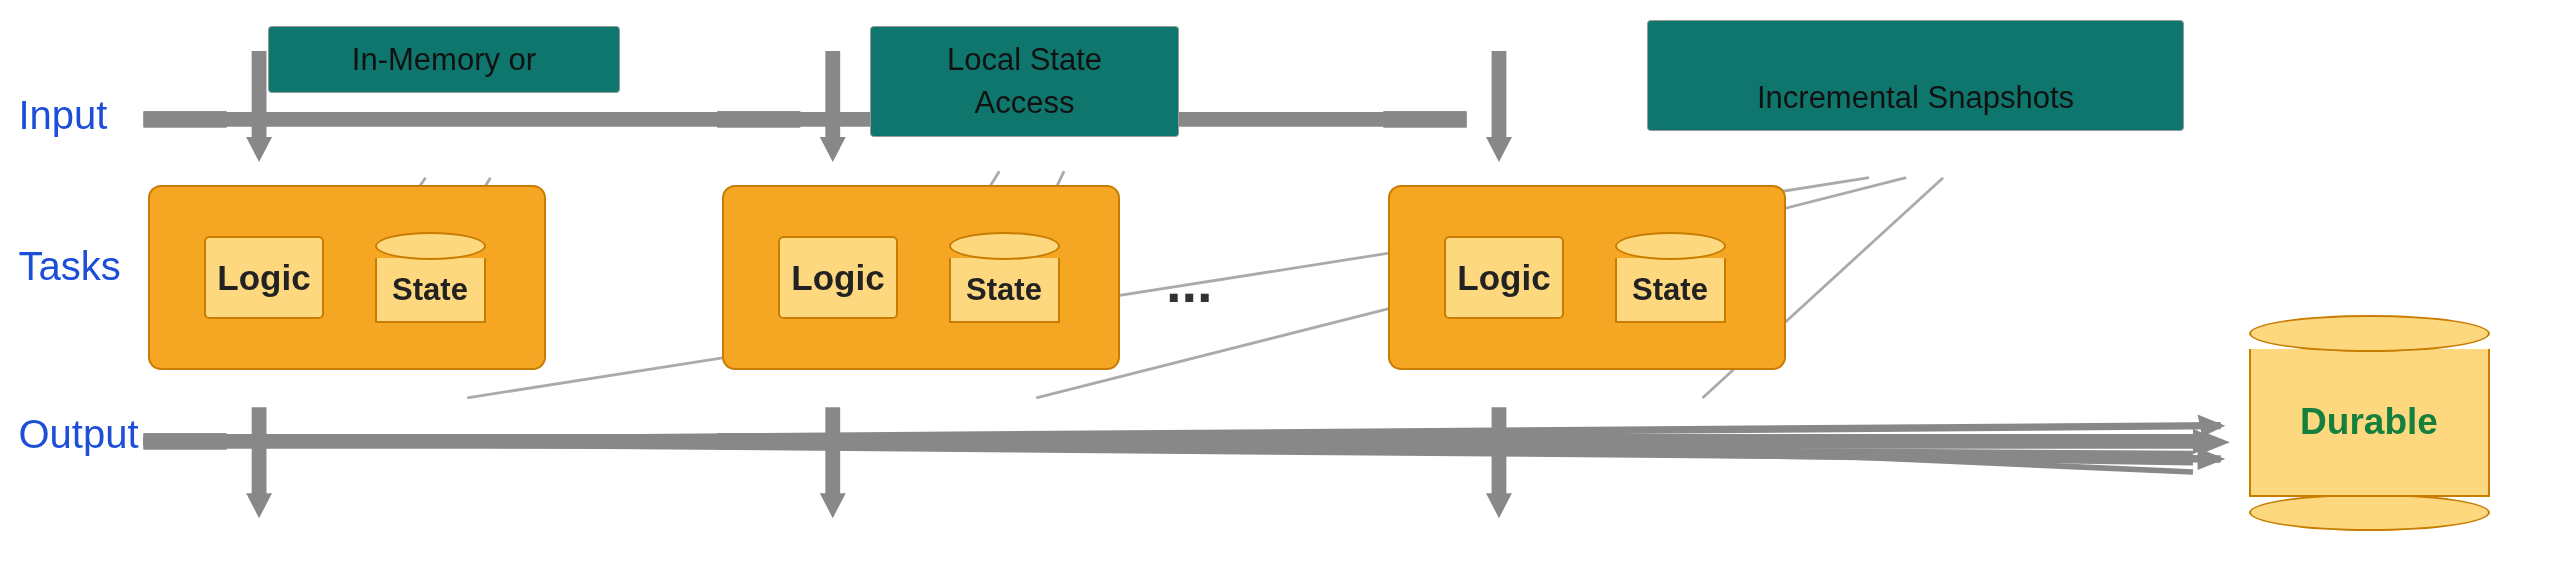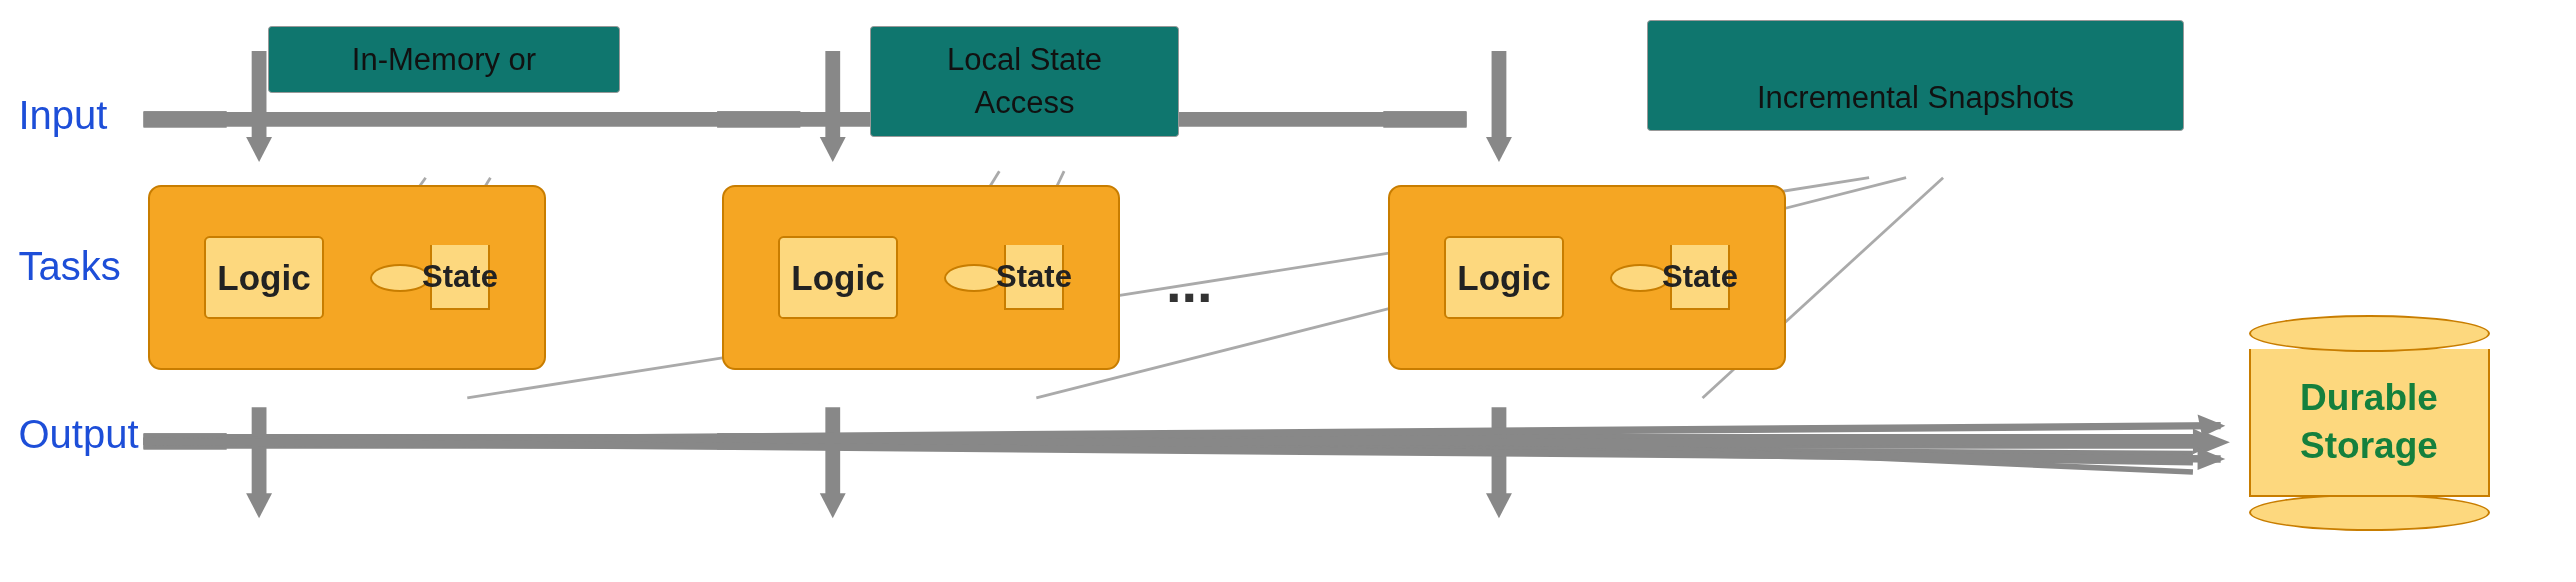--- a/index.html
+++ b/index.html
@@ -54,21 +54,21 @@
       align-items: center;
       justify-content: center;
       font-size: 35px;
       font-weight: bold;
       color: #222;
     }
 
     
     .state-cylinder {
       display: flex;
-      flex-direction: row;
+      flex-direction: column;
       align-items: center;
       justify-content: center;
       width: 120px;
       height: 93px;
       position: relative;
     }
 
     .cylinder-body {
       width: 111px;
       height: 65px;
@@ -302,21 +302,20 @@
       align-items:center;
       justify-content:center;
       font-size:37px;
       font-weight:bold;
       color:#15803d;
       text-align:center;
       line-height:1.3;
     ">
       <div>
         <div>Durable</div>
-        <div>Storage</div>
       </div>
     </div>
 
     <div style="
       width:241px;
       height:37px;
       background:#fdd87e;
       border:2.8px solid #c87d00;
       border-radius:50%;
       margin:0 auto;

